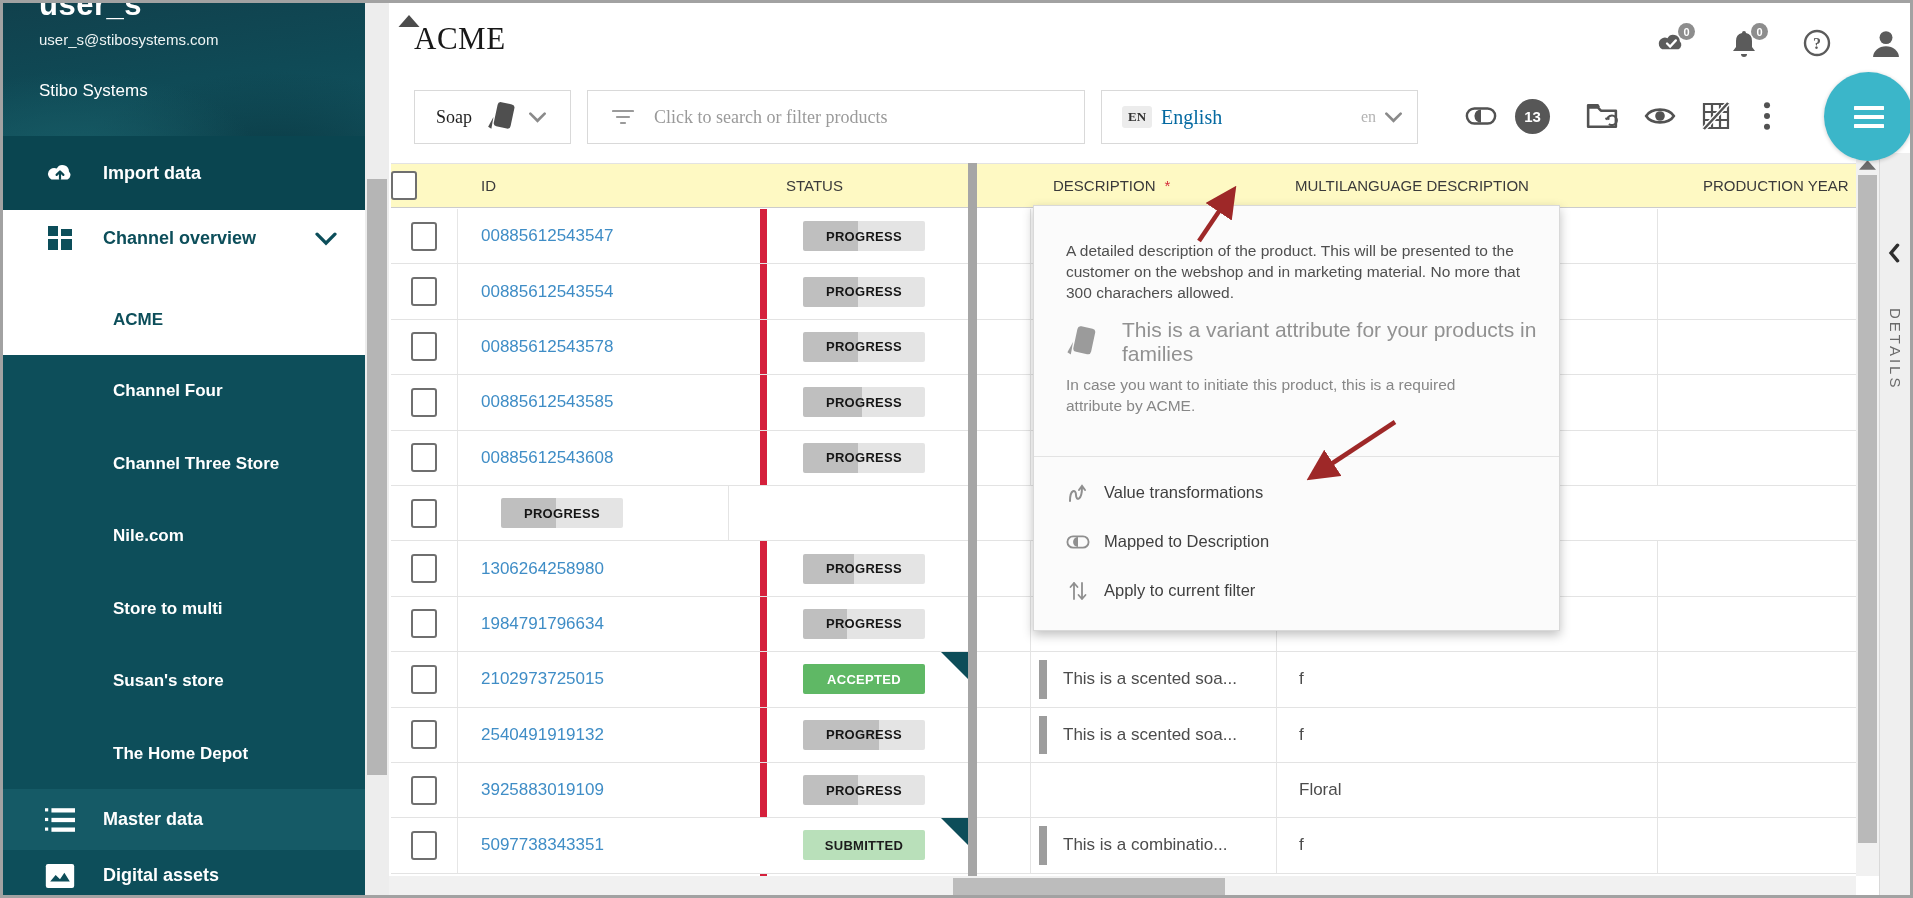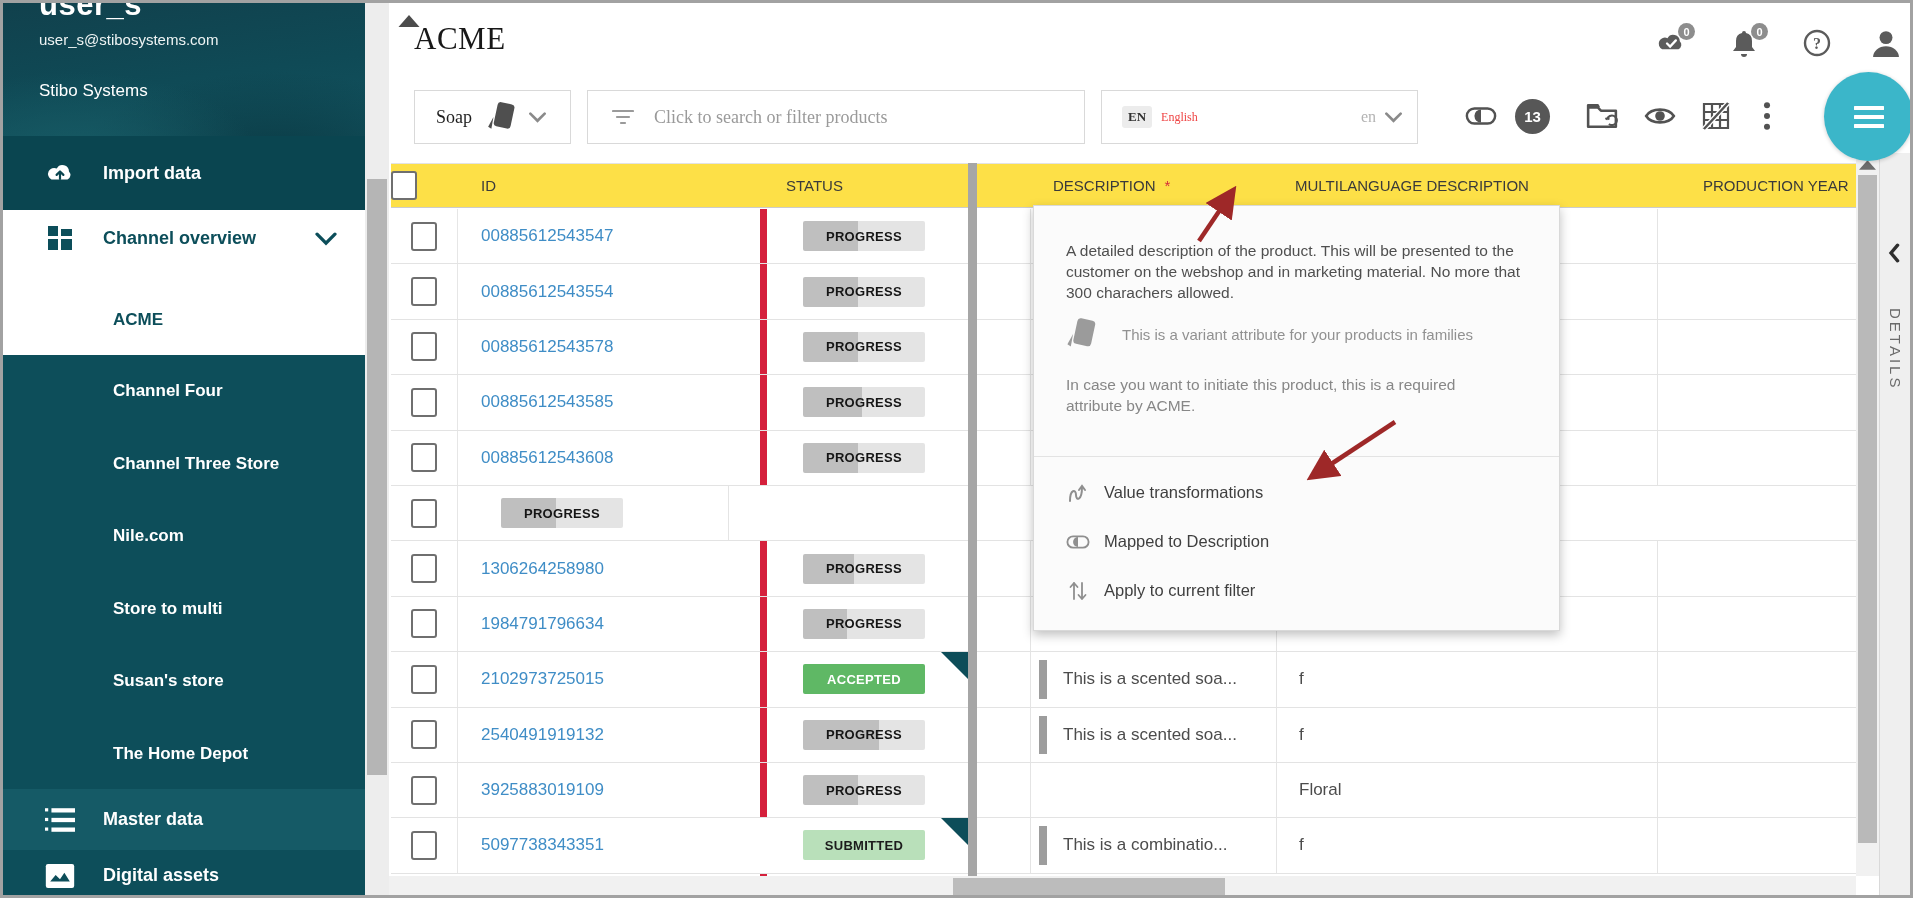--- a/index.html
+++ b/index.html
@@ -55,33 +55,33 @@
   #soap-box{left:411px;width:157px;}
   #soap-label{margin-left:21px;font-family:"Liberation Serif","DejaVu Serif",serif;font-size:18px;color:#1e1e1e;}
   #soap-cards{width:34px;height:30px;margin-left:12px;color:#4f4f4f;}
   #soap-chevron{width:19px;height:11px;margin-left:10px;color:#8a8a8a;}
   #search-box{left:584px;width:498px;}
   #search-filter{width:22px;height:16px;margin-left:24px;color:#9a9a9a;}
   #search-ph{margin-left:20px;font-family:"Liberation Serif","DejaVu Serif",serif;font-size:18px;color:#9a9a9a;}
   #lang-box{left:1098px;width:317px;}
   #lang-code-badge{margin-left:20px;background:#ececec;border-radius:3px;padding:3px 6px;
     font-family:"Liberation Serif","DejaVu Serif",serif;font-size:13px;font-weight:700;color:#333;}
-  #lang-label{margin-left:9px;font-family:"Liberation Serif","DejaVu Serif",serif;font-size:12px;color:#ef4444;}
+  #lang-label{margin-left:9px;font-family:"Liberation Serif","DejaVu Serif",serif;font-size:20px;color:#0369a1;}
   #lang-code{margin-left:auto;font-family:"Liberation Serif","DejaVu Serif",serif;font-size:16px;color:#b3b3b3;}
   #lang-chevron{width:19px;height:11px;margin:0 14px 0 8px;color:#8a8a8a;}
 
   .tool-ico{top:99px;width:32px;height:28px;color:#525252;}
   #map-count{left:1512px;top:96px;width:35px;height:35px;border-radius:50%;background:#575757;
     color:#fff;font-size:15px;font-weight:700;display:flex;align-items:center;justify-content:center;}
   #fab{left:1821px;top:69px;width:89px;height:89px;border-radius:50%;background:#3bb6c9;z-index:70;
     display:flex;align-items:center;justify-content:center;box-shadow:0 1px 4px rgba(0,0,0,.2);}
   #fab svg{width:30px;height:22px;color:#ffffff;}
 
   
-  #thead{left:388px;top:160px;width:1465px;height:45px;background:#fde047;
+  #thead{left:388px;top:160px;width:1465px;height:45px;background:#fef9c3;
     border-top:1px solid #e3e3e3;border-bottom:1px solid #cccccc;display:flex;z-index:2;}
   .hcell{display:flex;align-items:center;font-size:15px;color:#3a3a3a;}
   .hc-cb{width:67px;}  .hc-id{width:302px;padding-left:23px;}
   .hc-status{width:208px;padding-left:26px;} .hc-gap{width:63px;}
   .hc-desc{width:246px;padding-left:22px;} .hc-multi{width:381px;padding-left:18px;}
   .hc-prod{width:198px;padding-left:45px;}
   .req-star{color:#d42b3c;margin-left:9px;font-size:15px;}
   .h-chevron{position:absolute;width:20px;height:12px;color:#454545;top:177px;}
   #chev-status{left:993px;} #chev-desc{left:1240px;} #chev-multi{left:1618px;}
 
@@ -122,21 +122,21 @@
   #details-label{position:absolute;left:7px;top:155px;writing-mode:vertical-rl;
     font-size:15px;color:#6a6a6a;letter-spacing:3px;}
 
   
   #popup{left:1030px;top:202px;width:527px;height:426px;background:#fbfbfb;
     border:1px solid #d9d9d9;box-shadow:0 4px 10px rgba(0,0,0,.25);z-index:50;}
   #popup-desc{position:absolute;left:32px;top:34px;width:478px;
     font-size:15.5px;line-height:21px;color:#4f4f4f;}
   #popup-variant{position:absolute;left:30px;top:112px;display:flex;align-items:center;}
   #popup-variant .v-ico{width:34px;height:32px;color:#9b9b9b;}
-  #popup-variant .v-txt{margin-left:24px;width:420px;font-size:15px;color:#919191;}
+  #popup-variant .v-txt{margin-left:24px;width:420px;font-size:21px;color:#919191;}
   #popup-required{position:absolute;left:32px;top:168px;width:420px;
     font-size:15.5px;line-height:21px;color:#878787;}
   #popup-divider{position:absolute;left:0;top:250px;width:100%;height:1px;background:#e3e3e3;}
   #popup-menu{position:absolute;left:0;top:262px;width:100%;}
   .pm-item{height:49px;display:flex;align-items:center;}
   .pm-ico{width:24px;height:24px;margin-left:32px;color:#8f8f8f;flex:none;}
   .pm-label{margin-left:14px;font-size:16.5px;color:#3f3f3f;}
 
   #arrows{left:0;top:0;width:1913px;height:898px;z-index:60;pointer-events:none;}
 </style>

